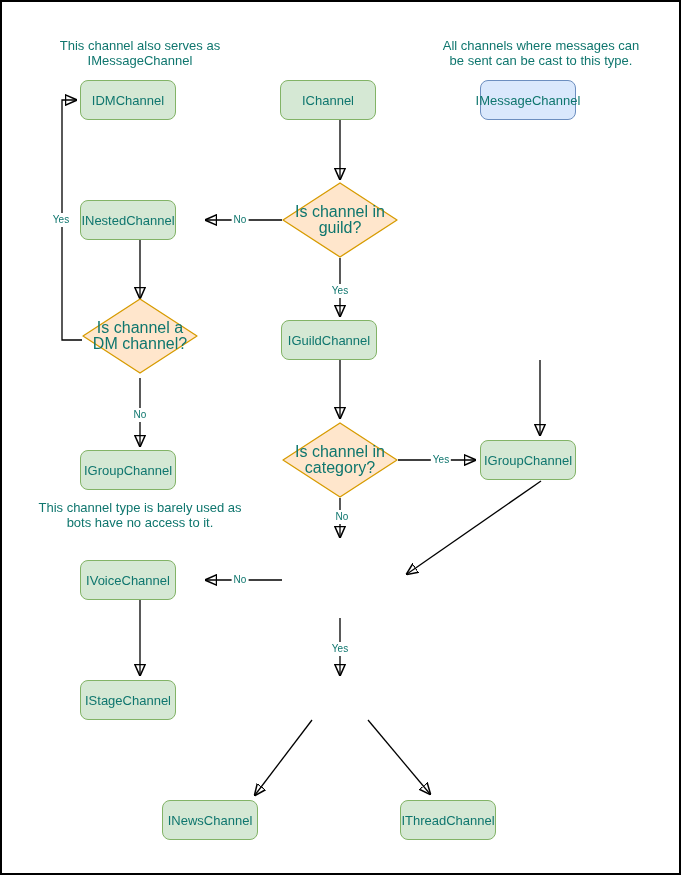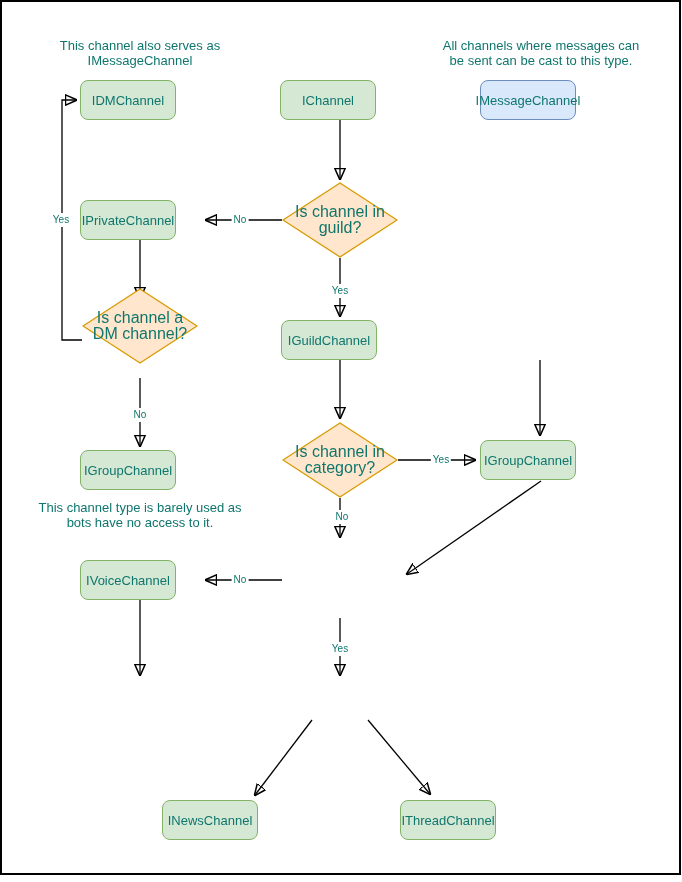--- a/index.html
+++ b/index.html
@@ -45,21 +45,21 @@
   .pos-icategory{left:480px;top:320px;}
   .pos-igroup{left:80px;top:450px;}
   .pos-inested{left:480px;top:440px;}
   .pos-ivoice{left:80px;top:560px;}
   .pos-istage{left:80px;top:680px;}
   .pos-itext{left:280px;top:680px;}
   .pos-inews{left:162px;top:800px;}
   .pos-ithread{left:400px;top:800px;}
   
   .pos-d-guild{left:282px;top:182px;}
-  .pos-d-dm{left:82px;top:288px;}
+  .pos-d-dm{left:82px;top:298px;}
   .pos-d-category{left:282px;top:422px;}
   .pos-d-messages{left:282px;top:542px;}
 </style>
 </head>
 <body>
 
 <div class="canvas">
 
   <div class="frame"></div>
 
@@ -90,25 +90,26 @@
   <div class="note" style="left:20px;top:38px;width:240px">This channel also serves as
 IMessageChannel</div>
   <div class="note" style="left:10px;top:500px;width:260px">This channel type is barely used as
 bots have no access to it.</div>
   <div class="note" style="left:411px;top:38px;width:260px">All channels where messages can
 be sent can be cast to this type.</div>
 
   <div class="node green pos-idm">IDMChannel</div>
   <div class="node green pos-ichannel">IChannel</div>
   <div class="node blue pos-imessage">IMessageChannel</div>
-  <div class="node green pos-iprivate">IPrivateChannel</div>
+  <div class="node green pos-iprivate">INestedChannel</div>
   <div class="node green pos-iguild">IGuildChannel</div>
   <div class="node green pos-igroup">IGroupChannel</div>
   <div class="node green pos-inested">IGroupChannel</div>
   <div class="node green pos-ivoice">IVoiceChannel</div>
+  <div class="node green pos-istage">IStageChannel</div>
   <div class="node green pos-inews">INewsChannel</div>
   <div class="node green pos-ithread">IThreadChannel</div>
 
   <div class="diamond pos-d-guild">
     <svg width="116" height="76" viewBox="0 0 116 76">
       <polygon points="58,1 115,38 58,75 1,38"></polygon>
     </svg>
     <div class="dtext">Is channel in
 guild?</div>
   </div>

